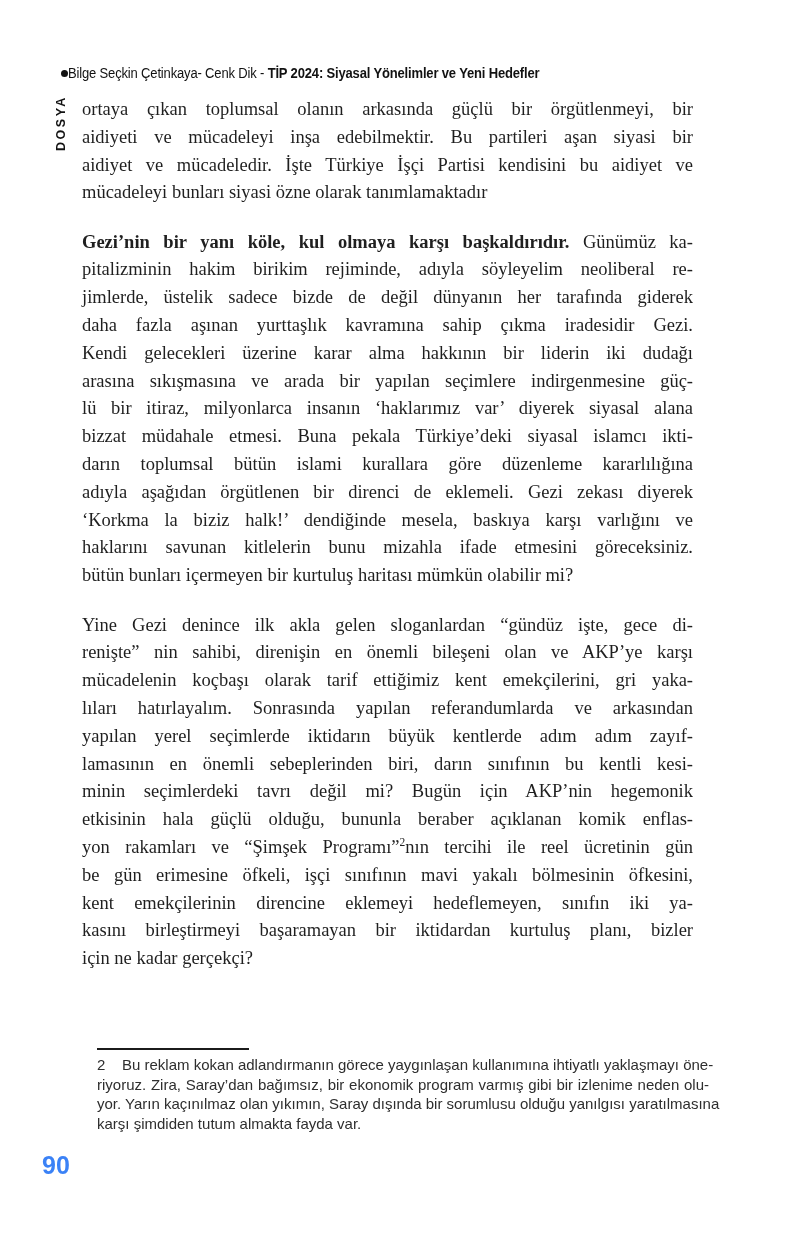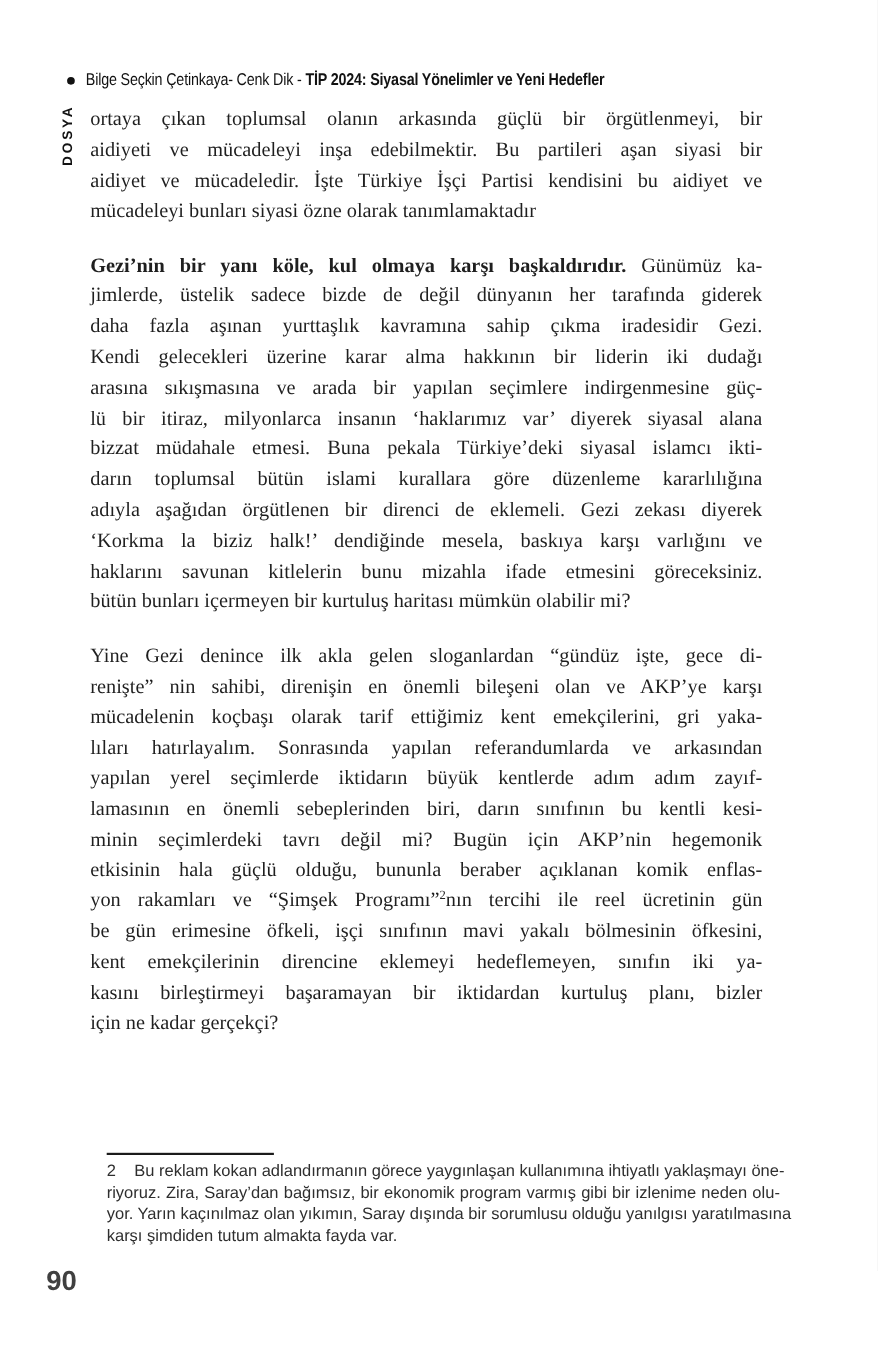--- a/index.html
+++ b/index.html
@@ -1,20 +1,20 @@
 <!DOCTYPE html>
 <html><head>
 <meta charset="utf-8">
 <style>
   html,body{margin:0;padding:0;background:#e8e8e8;}
   .page{position:relative;width:798px;height:1241px;background:#ffffff;overflow:hidden;
         font-family:"Liberation Serif", serif;margin:0 auto;}
 
   
-  .header{position:absolute;left:61px;top:64px;display:flex;align-items:center;gap:10px;}
+  .header{position:absolute;left:61px;top:64px;display:flex;align-items:center;}
   .bullet{width:7px;height:7px;border-radius:50%;background:#121212;flex:none;margin-top:1px;}
   .htext{font-family:"Liberation Sans", sans-serif;font-size:15.5px;color:#121212;
          transform:scaleX(0.84);transform-origin:left center;white-space:nowrap;letter-spacing:-0.2px;}
   .authors{font-weight:500;}
   .title{font-weight:700;}
 
   
   .dosya{position:absolute;left:33px;top:116px;width:56px;height:14px;text-align:center;
          transform:rotate(-90deg);font-family:"Liberation Sans", sans-serif;font-weight:700;
          font-size:12.5px;letter-spacing:2.5px;color:#121212;}
@@ -31,21 +31,21 @@
   
   .fnrule{position:absolute;left:97px;top:1048px;width:152px;height:2px;background:#1b1b1b;}
   .footnote{position:absolute;left:97px;top:1055px;width:612px;
             font-family:"Liberation Sans", sans-serif;color:#2e2e2e;}
   .fline{font-size:15px;line-height:19.6px;height:19.6px;text-align:justify;
          text-align-last:justify;white-space:nowrap;}
   .fline.last{text-align-last:left;}
 
   
   .pagenum{position:absolute;left:42px;top:1151px;font-family:"Liberation Sans", sans-serif;
-           font-weight:700;font-size:25px;color:#404040;}
+           font-weight:700;font-size:25px;color:#3b82f6;}
 </style>
 </head>
 <body>
 
 <div class="page">
 
   <div class="header">
     <div class="bullet"></div>
     <div class="htext"><span class="authors">Bilge Seçkin Çetinkaya- Cenk Dik - </span><span class="title">TİP 2024: Siyasal Yönelimler ve Yeni Hedefler</span></div>
   </div>
@@ -54,20 +54,21 @@
 
   <div class="article">
       <div class="para">
         <div class="line"><span>ortaya çıkan toplumsal olanın arkasında güçlü bir örgütlenmeyi, bir</span></div>
         <div class="line"><span>aidiyeti ve mücadeleyi inşa edebilmektir. Bu partileri aşan siyasi bir</span></div>
         <div class="line"><span>aidiyet ve mücadeledir. İşte Türkiye İşçi Partisi kendisini bu aidiyet ve</span></div>
         <div class="line last"><span>mücadeleyi bunları siyasi özne olarak tanımlamaktadır</span></div>
       </div>
       <div class="para">
         <div class="line"><span class="bold">Gezi’nin bir yanı köle, kul olmaya karşı başkaldırıdır.</span><span> Günümüz ka-</span></div>
+        <div class="line"><span>pitalizminin hakim birikim rejiminde, adıyla söyleyelim neoliberal re-</span></div>
         <div class="line"><span>jimlerde, üstelik sadece bizde de değil dünyanın her tarafında giderek</span></div>
         <div class="line"><span>daha fazla aşınan yurttaşlık kavramına sahip çıkma iradesidir Gezi.</span></div>
         <div class="line"><span>Kendi gelecekleri üzerine karar alma hakkının bir liderin iki dudağı</span></div>
         <div class="line"><span>arasına sıkışmasına ve arada bir yapılan seçimlere indirgenmesine güç-</span></div>
         <div class="line"><span>lü bir itiraz, milyonlarca insanın ‘haklarımız var’ diyerek siyasal alana</span></div>
         <div class="line"><span>bizzat müdahale etmesi. Buna pekala Türkiye’deki siyasal islamcı ikti-</span></div>
         <div class="line"><span>darın toplumsal bütün islami kurallara göre düzenleme kararlılığına</span></div>
         <div class="line"><span>adıyla aşağıdan örgütlenen bir direnci de eklemeli. Gezi zekası diyerek</span></div>
         <div class="line"><span>‘Korkma la biziz halk!’ dendiğinde mesela, baskıya karşı varlığını ve</span></div>
         <div class="line"><span>haklarını savunan kitlelerin bunu mizahla ifade etmesini göreceksiniz.</span></div>

